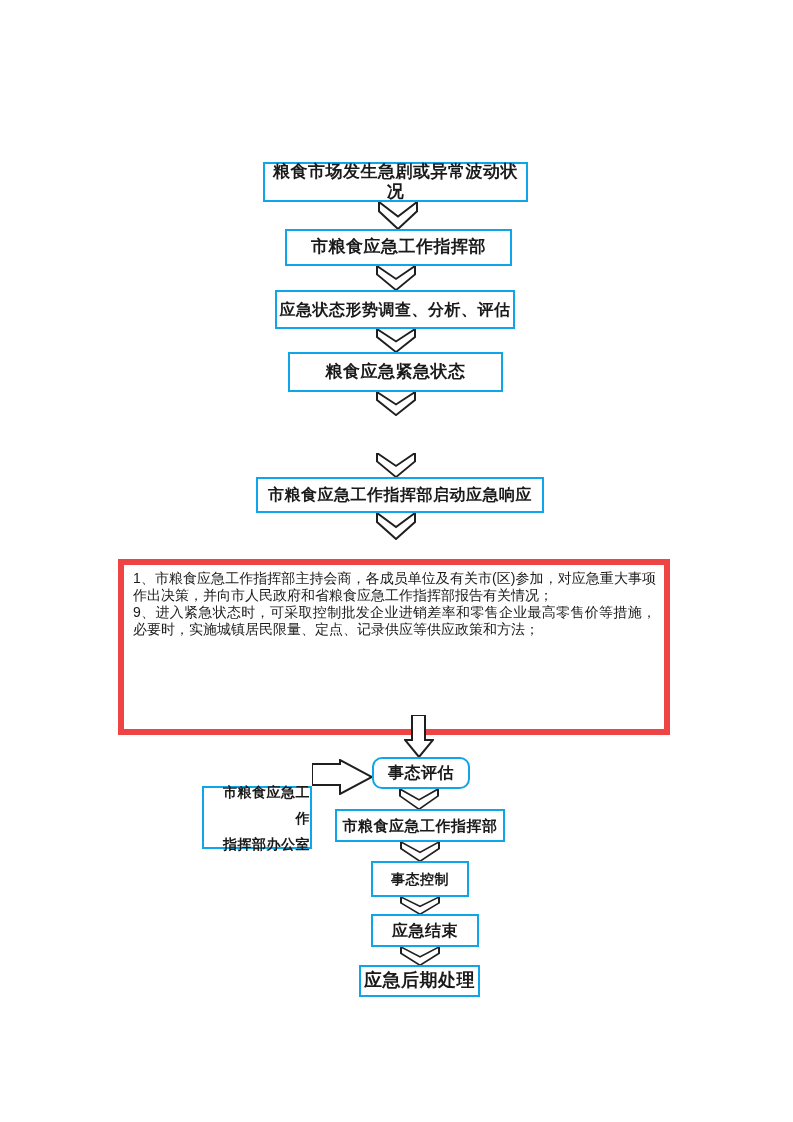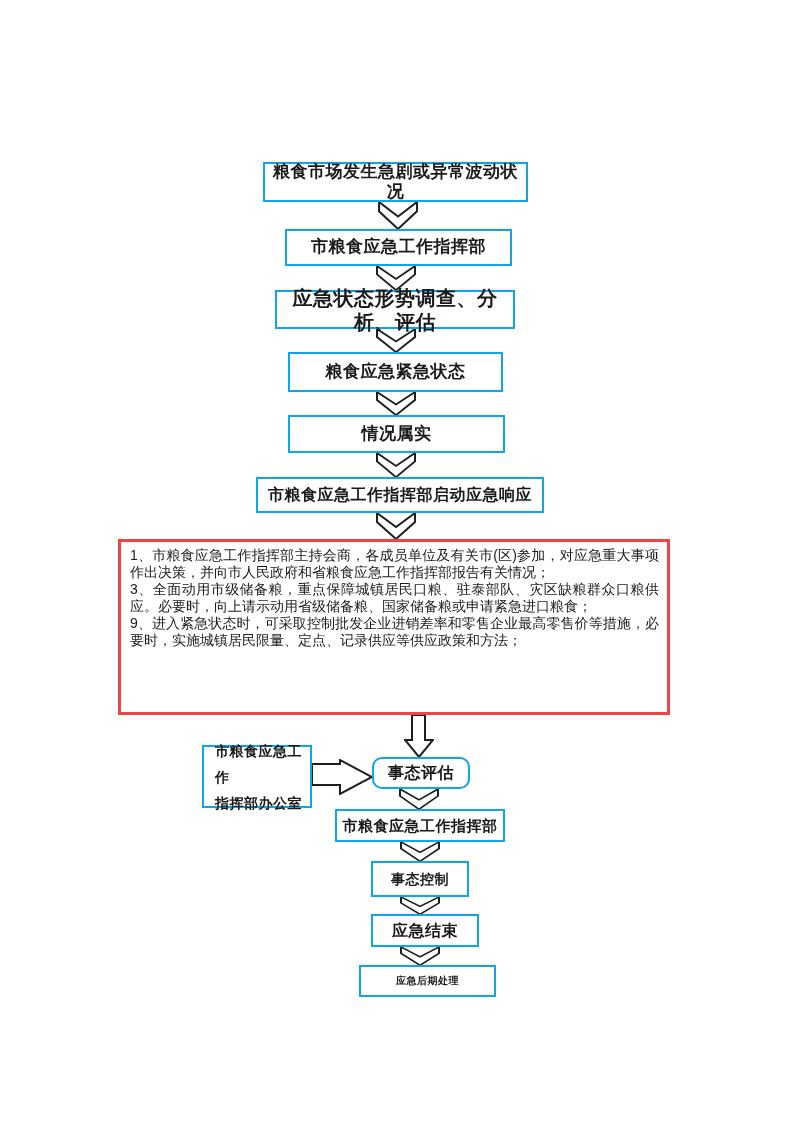--- a/index.html
+++ b/index.html
@@ -19,34 +19,36 @@
     display:flex;
     align-items:center;
     justify-content:center;
     text-align:center;
     font-weight:600;
     letter-spacing:0.5px;
     line-height:1.2;
   }
   .node.left-align{
     justify-content:flex-start;
-    text-align:left;
+    text-align:right;
     letter-spacing:0.5px;
+    margin-top:41px;
   }
   .bigbox{
     position:absolute;
     box-sizing:border-box;
-    border:3px solid #ef4444;
+    border:6px solid #ef4444;
     background:#ffffff;
     padding:5px 8px 4px 9px;
     font-size:14px;
     line-height:17px;
     font-weight:500;
     letter-spacing:0px;
     text-align:justify;
+    margin-top:20px;
   }
   .bigbox p{margin:0;padding:0;}
   .arrow{position:absolute;}
   .arrow polygon{fill:#ffffff;stroke:#1f1f1f;stroke-width:2;}
   .office-lines{display:block;}
   .office-lines span{display:block;}
 </style>
 </head>
 <body>
 
@@ -57,47 +59,45 @@
   <svg class="arrow" style="left:376px;top:202px;" width="44" height="28" viewBox="0 0 44 27" preserveAspectRatio="none">
     <polygon points="3,0 3,9 22,26 41,9 41,0 22,14"></polygon>
   </svg>
 
   <div class="node" style="left:285px;top:229px;width:227px;height:37px;font-size:17px;">市粮食应急工作指挥部</div>
 
   <svg class="arrow" style="left:374px;top:266px;" width="44" height="25" viewBox="0 0 44 27" preserveAspectRatio="none">
     <polygon points="3,0 3,9 22,26 41,9 41,0 22,14"></polygon>
   </svg>
 
-  <div class="node" style="left:275px;top:290px;width:240px;height:39px;font-size:20px;">应急状态形势调查、分析、评估</div>
+  <div class="node" style="left:275px;top:290px;width:240px;height:39px;font-size:16px;">应急状态形势调查、分析、评估</div>
 
   <svg class="arrow" style="left:374px;top:329px;" width="44" height="24" viewBox="0 0 44 27" preserveAspectRatio="none">
     <polygon points="3,0 3,9 22,26 41,9 41,0 22,14"></polygon>
   </svg>
 
   <div class="node" style="left:288px;top:352px;width:215px;height:40px;font-size:17px;">粮食应急紧急状态</div>
 
   <svg class="arrow" style="left:374px;top:392px;" width="44" height="24" viewBox="0 0 44 27" preserveAspectRatio="none">
     <polygon points="3,0 3,9 22,26 41,9 41,0 22,14"></polygon>
   </svg>
 
-  <div class="node" style="left:288px;top:415px;width:217px;height:38px;font-size:17px;">情况属实</div>
 
   <svg class="arrow" style="left:374px;top:453px;" width="44" height="25" viewBox="0 0 44 27" preserveAspectRatio="none">
     <polygon points="3,0 3,9 22,26 41,9 41,0 22,14"></polygon>
   </svg>
 
   <div class="node" style="left:256px;top:477px;width:288px;height:36px;font-size:16px;">市粮食应急工作指挥部启动应急响应</div>
 
   <svg class="arrow" style="left:374px;top:513px;" width="44" height="27" viewBox="0 0 44 27" preserveAspectRatio="none">
     <polygon points="3,0 3,9 22,26 41,9 41,0 22,14"></polygon>
   </svg>
 
   <div class="bigbox" style="left:118px;top:539px;width:552px;height:176px;">
     <p>1、市粮食应急工作指挥部主持会商，各成员单位及有关市(区)参加，对应急重大事项作出决策，并向市人民政府和省粮食应急工作指挥部报告有关情况；</p>
-    <p>3、全面动用市级储备粮，重点保障城镇居民口粮、驻泰部队、灾区缺粮群众口粮供应。必要时，向上请示动用省级储备粮、国家储备粮或申请紧急进口粮食；</p>
     <p>9、进入紧急状态时，可采取控制批发企业进销差率和零售企业最高零售价等措施，必要时，实施城镇居民限量、定点、记录供应等供应政策和方法；</p>
   </div>
 
   <svg class="arrow" style="left:404px;top:715px;" width="30" height="43" viewBox="0 0 30 43" preserveAspectRatio="none">
     <polygon points="8,0 8,25 1,25 15,42 29,25 21,25 21,0"></polygon>
   </svg>
 
   <div class="node left-align" style="left:202px;top:745px;width:110px;height:63px;font-size:14px;padding-left:11px;line-height:26px;">
     <span class="office-lines">
       <span>市粮食应急工作</span>
@@ -126,15 +126,15 @@
   <svg class="arrow" style="left:398px;top:897px;" width="44" height="18" viewBox="0 0 44 27" preserveAspectRatio="none">
     <polygon points="3,0 3,9 22,26 41,9 41,0 22,14"></polygon>
   </svg>
 
   <div class="node" style="left:371px;top:914px;width:108px;height:33px;font-size:16px;">应急结束</div>
 
   <svg class="arrow" style="left:398px;top:947px;" width="44" height="19" viewBox="0 0 44 27" preserveAspectRatio="none">
     <polygon points="3,0 3,9 22,26 41,9 41,0 22,14"></polygon>
   </svg>
 
-  <div class="node" style="left:359px;top:965px;width:137px;height:32px;font-size:10px;">应急后期处理</div>
+  <div class="node" style="left:359px;top:965px;width:121px;height:32px;font-size:18px;">应急后期处理</div>
 
 </div>
 
 </body></html>

